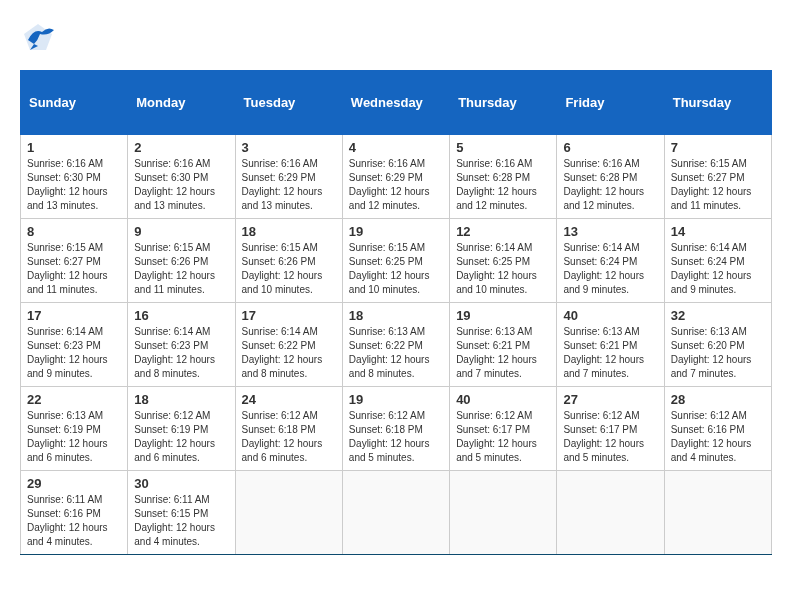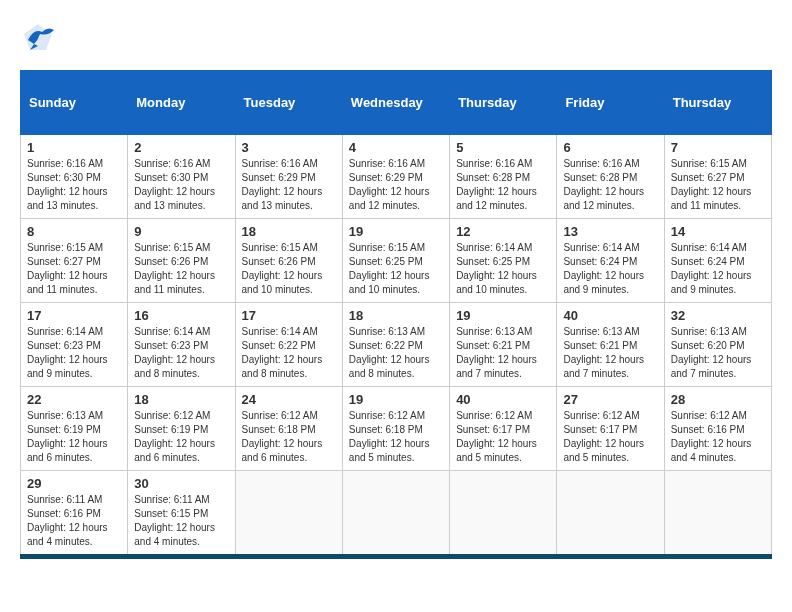--- a/index.html
+++ b/index.html
@@ -63,21 +63,21 @@
       font-weight: bold;
       margin-bottom: 2px;
       display: block;
     }
     .day-info {
       font-size: 10px;
       line-height: 1.4;
       color: #333;
     }
     .last-row td {
-      border-bottom: 5px solid #0c4a6e;
+      border-bottom: 1px solid #0c4a6e;
     }
   </style>
 </head>
 <body>
 
 <div class="header">
   <div class="logo-wrapper">
     <div>
       <svg width="36" height="36" viewBox="0 0 36 36">
         <polygon points="18,4 32,14 26,30 10,30 4,14" fill="#1565c0" opacity="0.15"></polygon>

